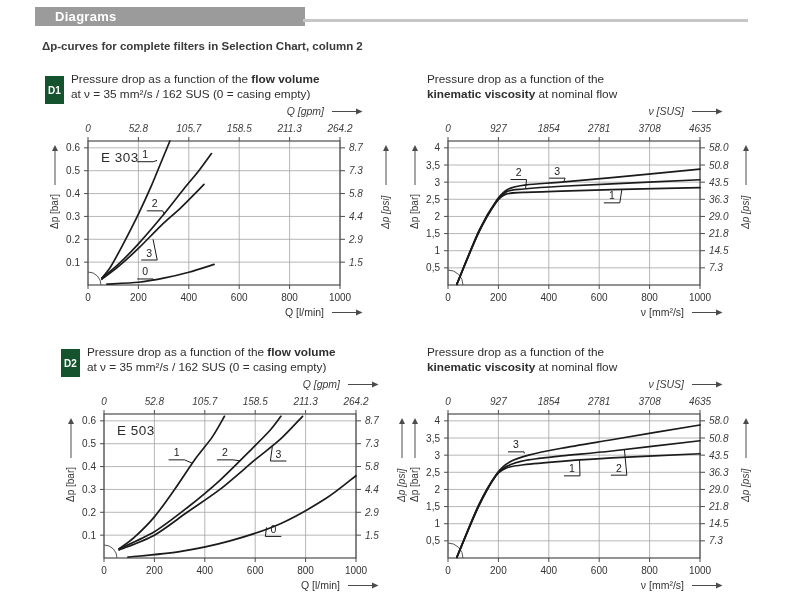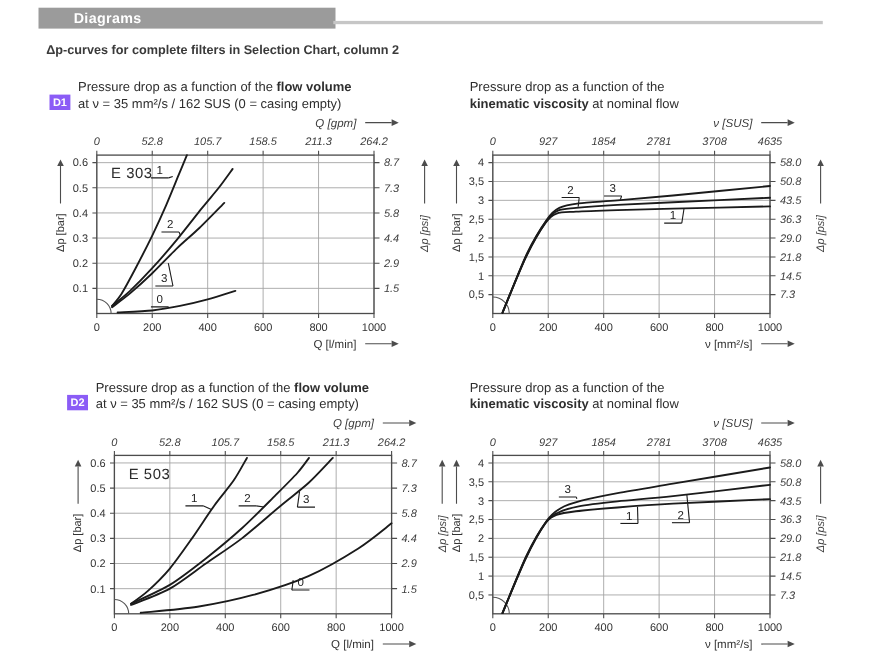--- a/index.html
+++ b/index.html
@@ -1,29 +1,29 @@
 <!DOCTYPE html>
 <html><head>
 <meta charset="utf-8">
 <style>
   html,body{margin:0;padding:0;background:#fff;}
   .page{position:relative;width:800px;height:600px;background:#fff;overflow:hidden;
         font-family:"Liberation Sans",sans-serif;color:#333;}
   .header-bar{position:absolute;left:35px;top:7px;width:270px;height:19px;background:#9b9b9b;
         display:flex;align-items:center;}
-  .header-bar span{color:#fff;font-weight:bold;font-size:13px;padding-left:32px;letter-spacing:.3px;}
+  .header-bar span{color:#fff;font-weight:bold;font-size:13px;padding-left:20px;letter-spacing:.3px;}
   .header-rule{position:absolute;left:303px;top:19px;width:445px;height:3px;background:#c6c6c6;}
   .subtitle{position:absolute;left:42px;top:40px;margin:0;font-size:11.5px;font-weight:bold;color:#3a3a3a;}
   .chart-cell{position:absolute;width:385px;margin:0;}
   #cell-0{left:40px;top:72px;} #cell-1{left:400px;top:72px;}
   #cell-2{left:56px;top:345px;} #cell-3{left:400px;top:345px;}
   .title-row{display:flex;gap:7px;align-items:flex-start;}
   .title-row.flow{padding-left:5px;} .title-row.visc{padding-left:27px;}
-  .badge{width:19px;height:14px;background:#8b5cf6;color:#fff;font-size:10px;font-weight:bold;
-        display:flex;align-items:center;justify-content:center;flex:none;margin-top:14px;}
+  .badge{width:19px;height:28px;background:#14532d;color:#fff;font-size:10px;font-weight:bold;
+        display:flex;align-items:center;justify-content:center;flex:none;margin-top:4px;}
   .badge:empty{display:none;}
   .chart-title{font-size:11.8px;color:#2e2e2e;line-height:15px;}
   .chart-title b{font-weight:bold;}
   svg.chart-canvas{position:absolute;left:0;top:31px;}
   .chart-canvas text{font-family:"Liberation Sans",sans-serif;}
 </style>
 </head>
 <body>
 
 <div class="page">

